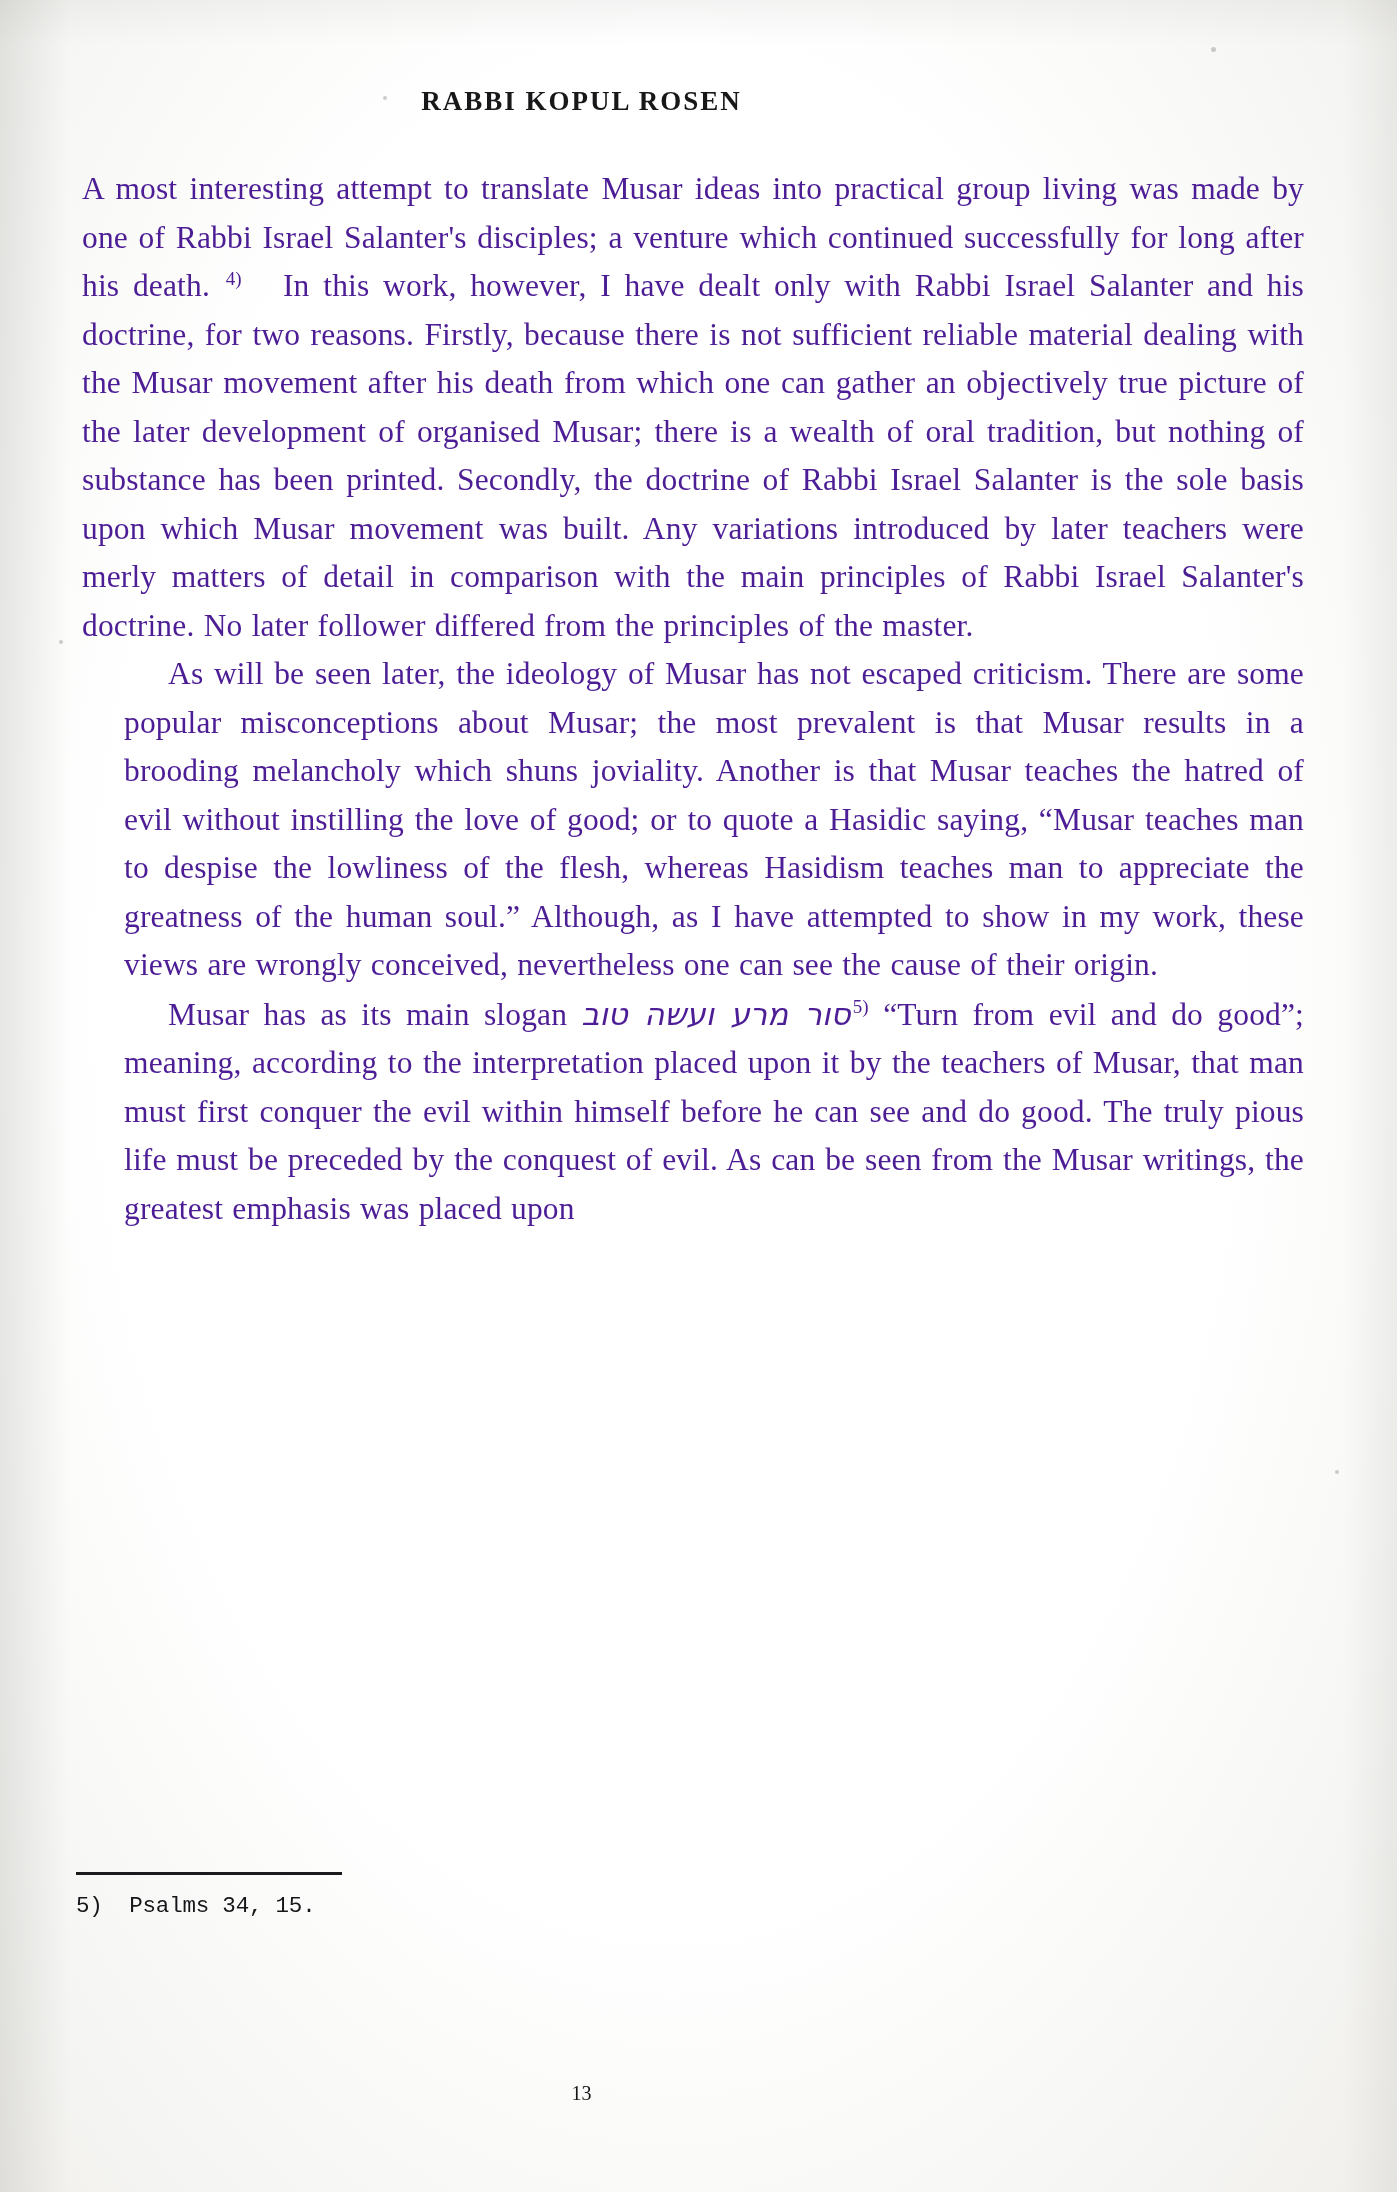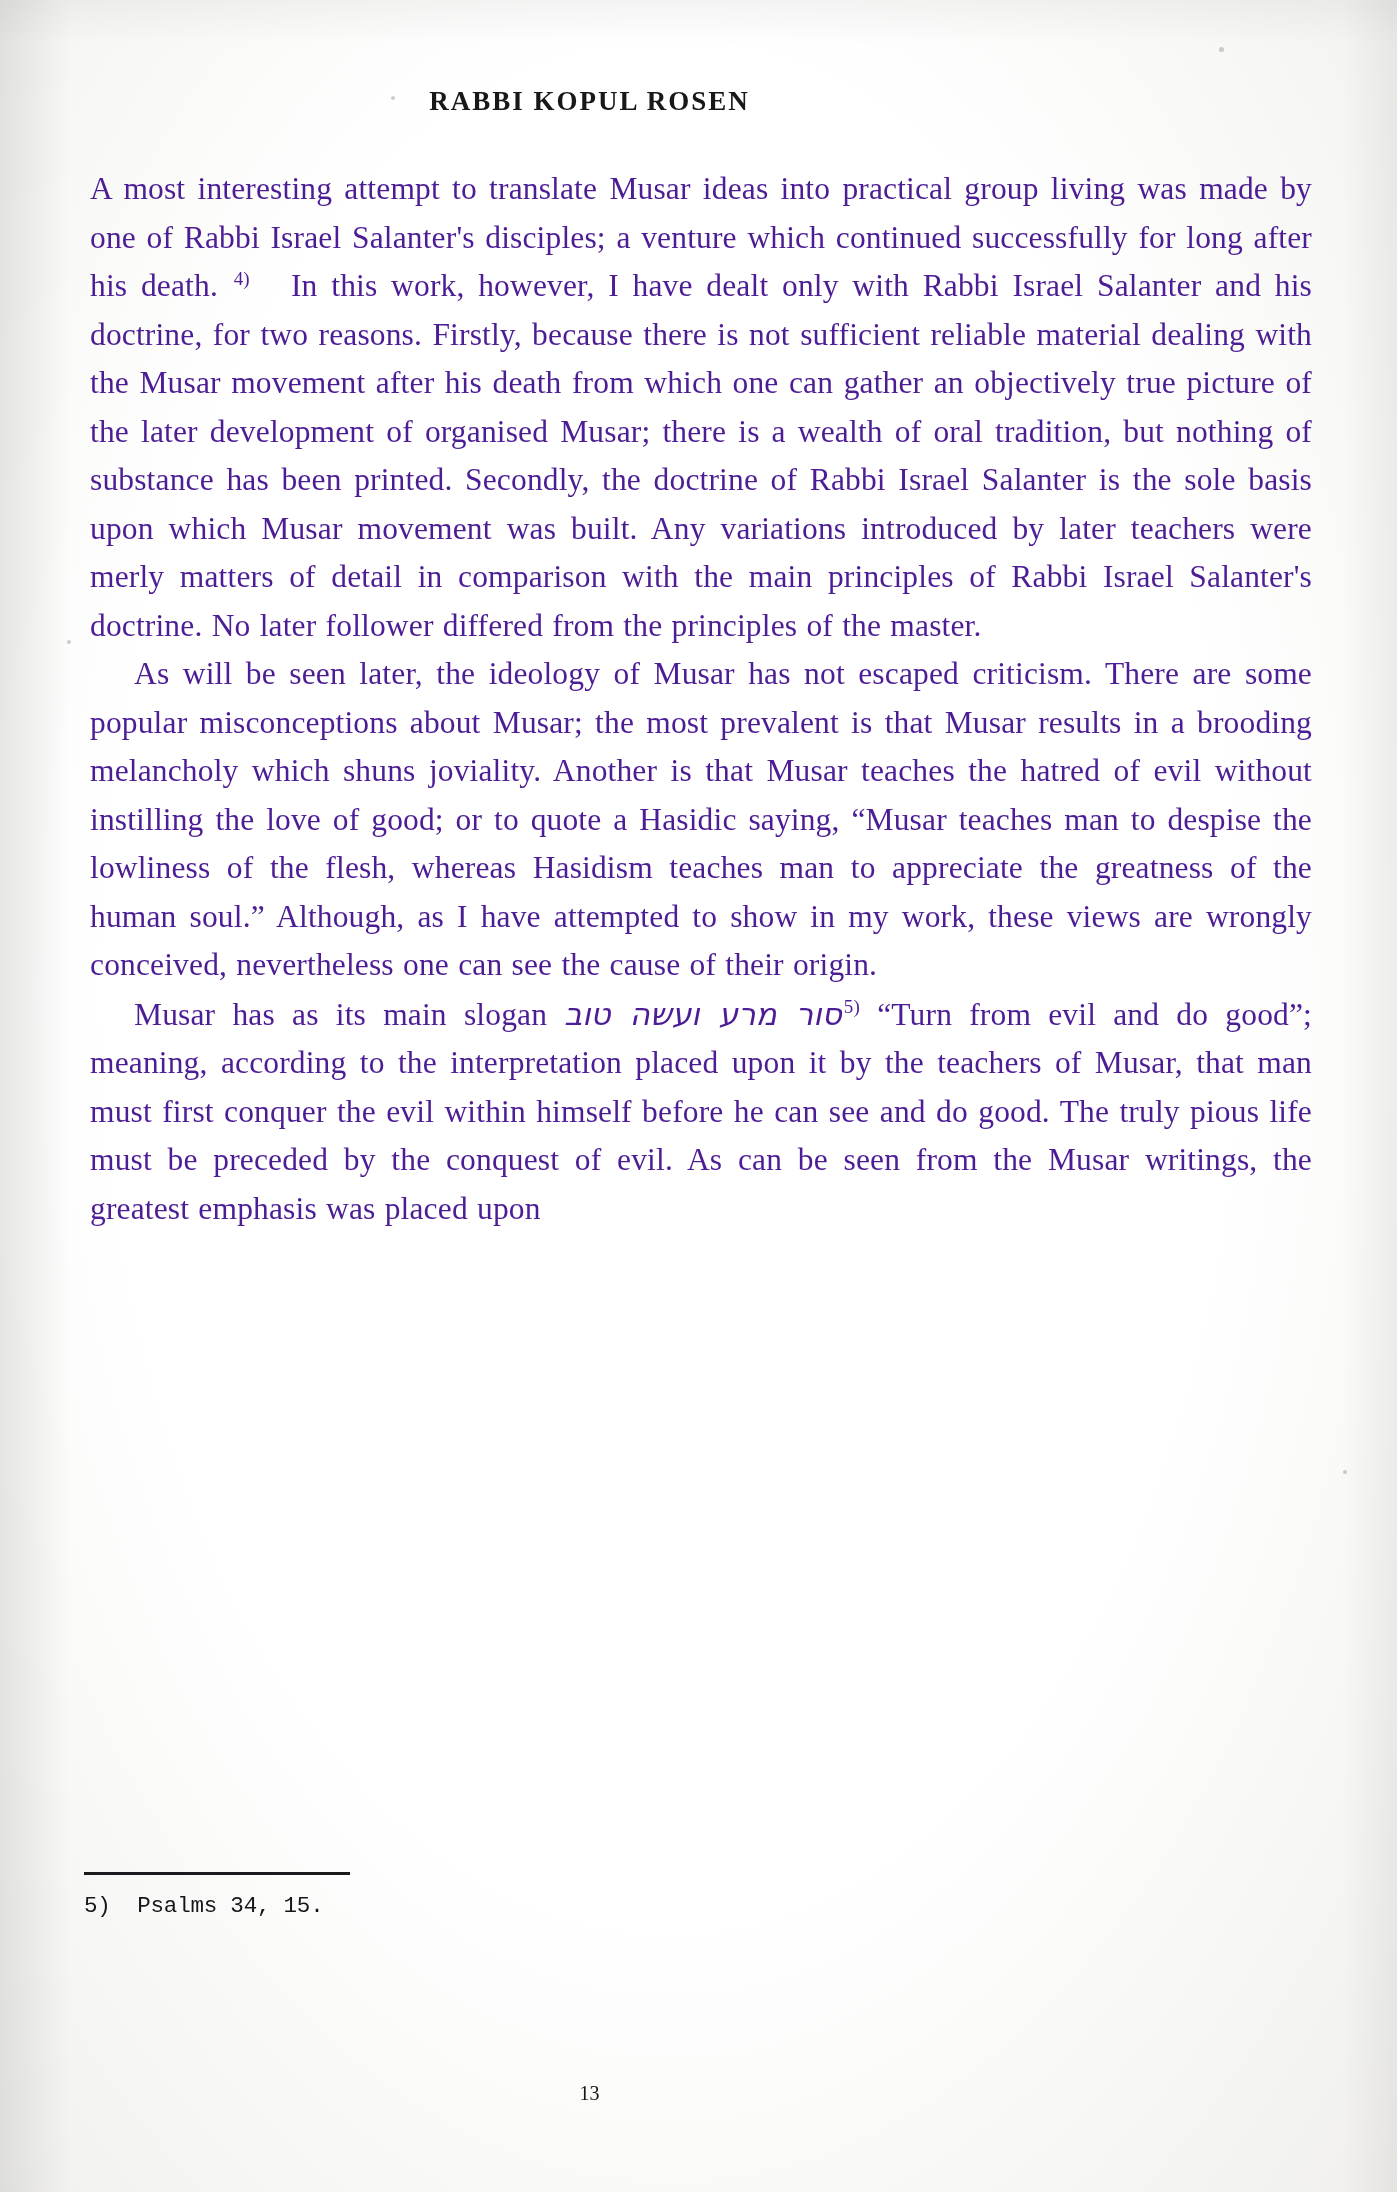--- a/index.html
+++ b/index.html
@@ -28,21 +28,21 @@
     inset: 0;
     pointer-events: none;
     background:
       linear-gradient(to right, rgba(120,120,115,0.16) 0px, rgba(255,255,255,0) 70px),
       linear-gradient(to left, rgba(120,120,115,0.10) 0px, rgba(255,255,255,0) 55px),
       linear-gradient(to bottom, rgba(120,120,115,0.08) 0px, rgba(255,255,255,0) 45px);
   }
 
   .content {
     position: absolute;
-    left: 8px;
+    left: 0;
     top: 0;
     width: 1163px;
     height: 2192px;
   }
 
   .running-head {
     position: absolute;
     left: 0;
     right: 0;
     top: 86px;
@@ -70,20 +70,21 @@
     color: #4c1d95;
     letter-spacing: 0.15px;
     word-spacing: 1.2px;
     text-indent: 0;
   }
   p.para + p.para {
     margin-top: 0px;
   }
   p.para.indent {
     text-indent: 44px;
+    margin-left: 42px;
   }
 
   .heb {
     font-family: "DejaVu Sans", sans-serif;
     direction: rtl;
     unicode-bidi: isolate;
     font-size: 31px;
     letter-spacing: 0px;
     font-style: italic;
   }

